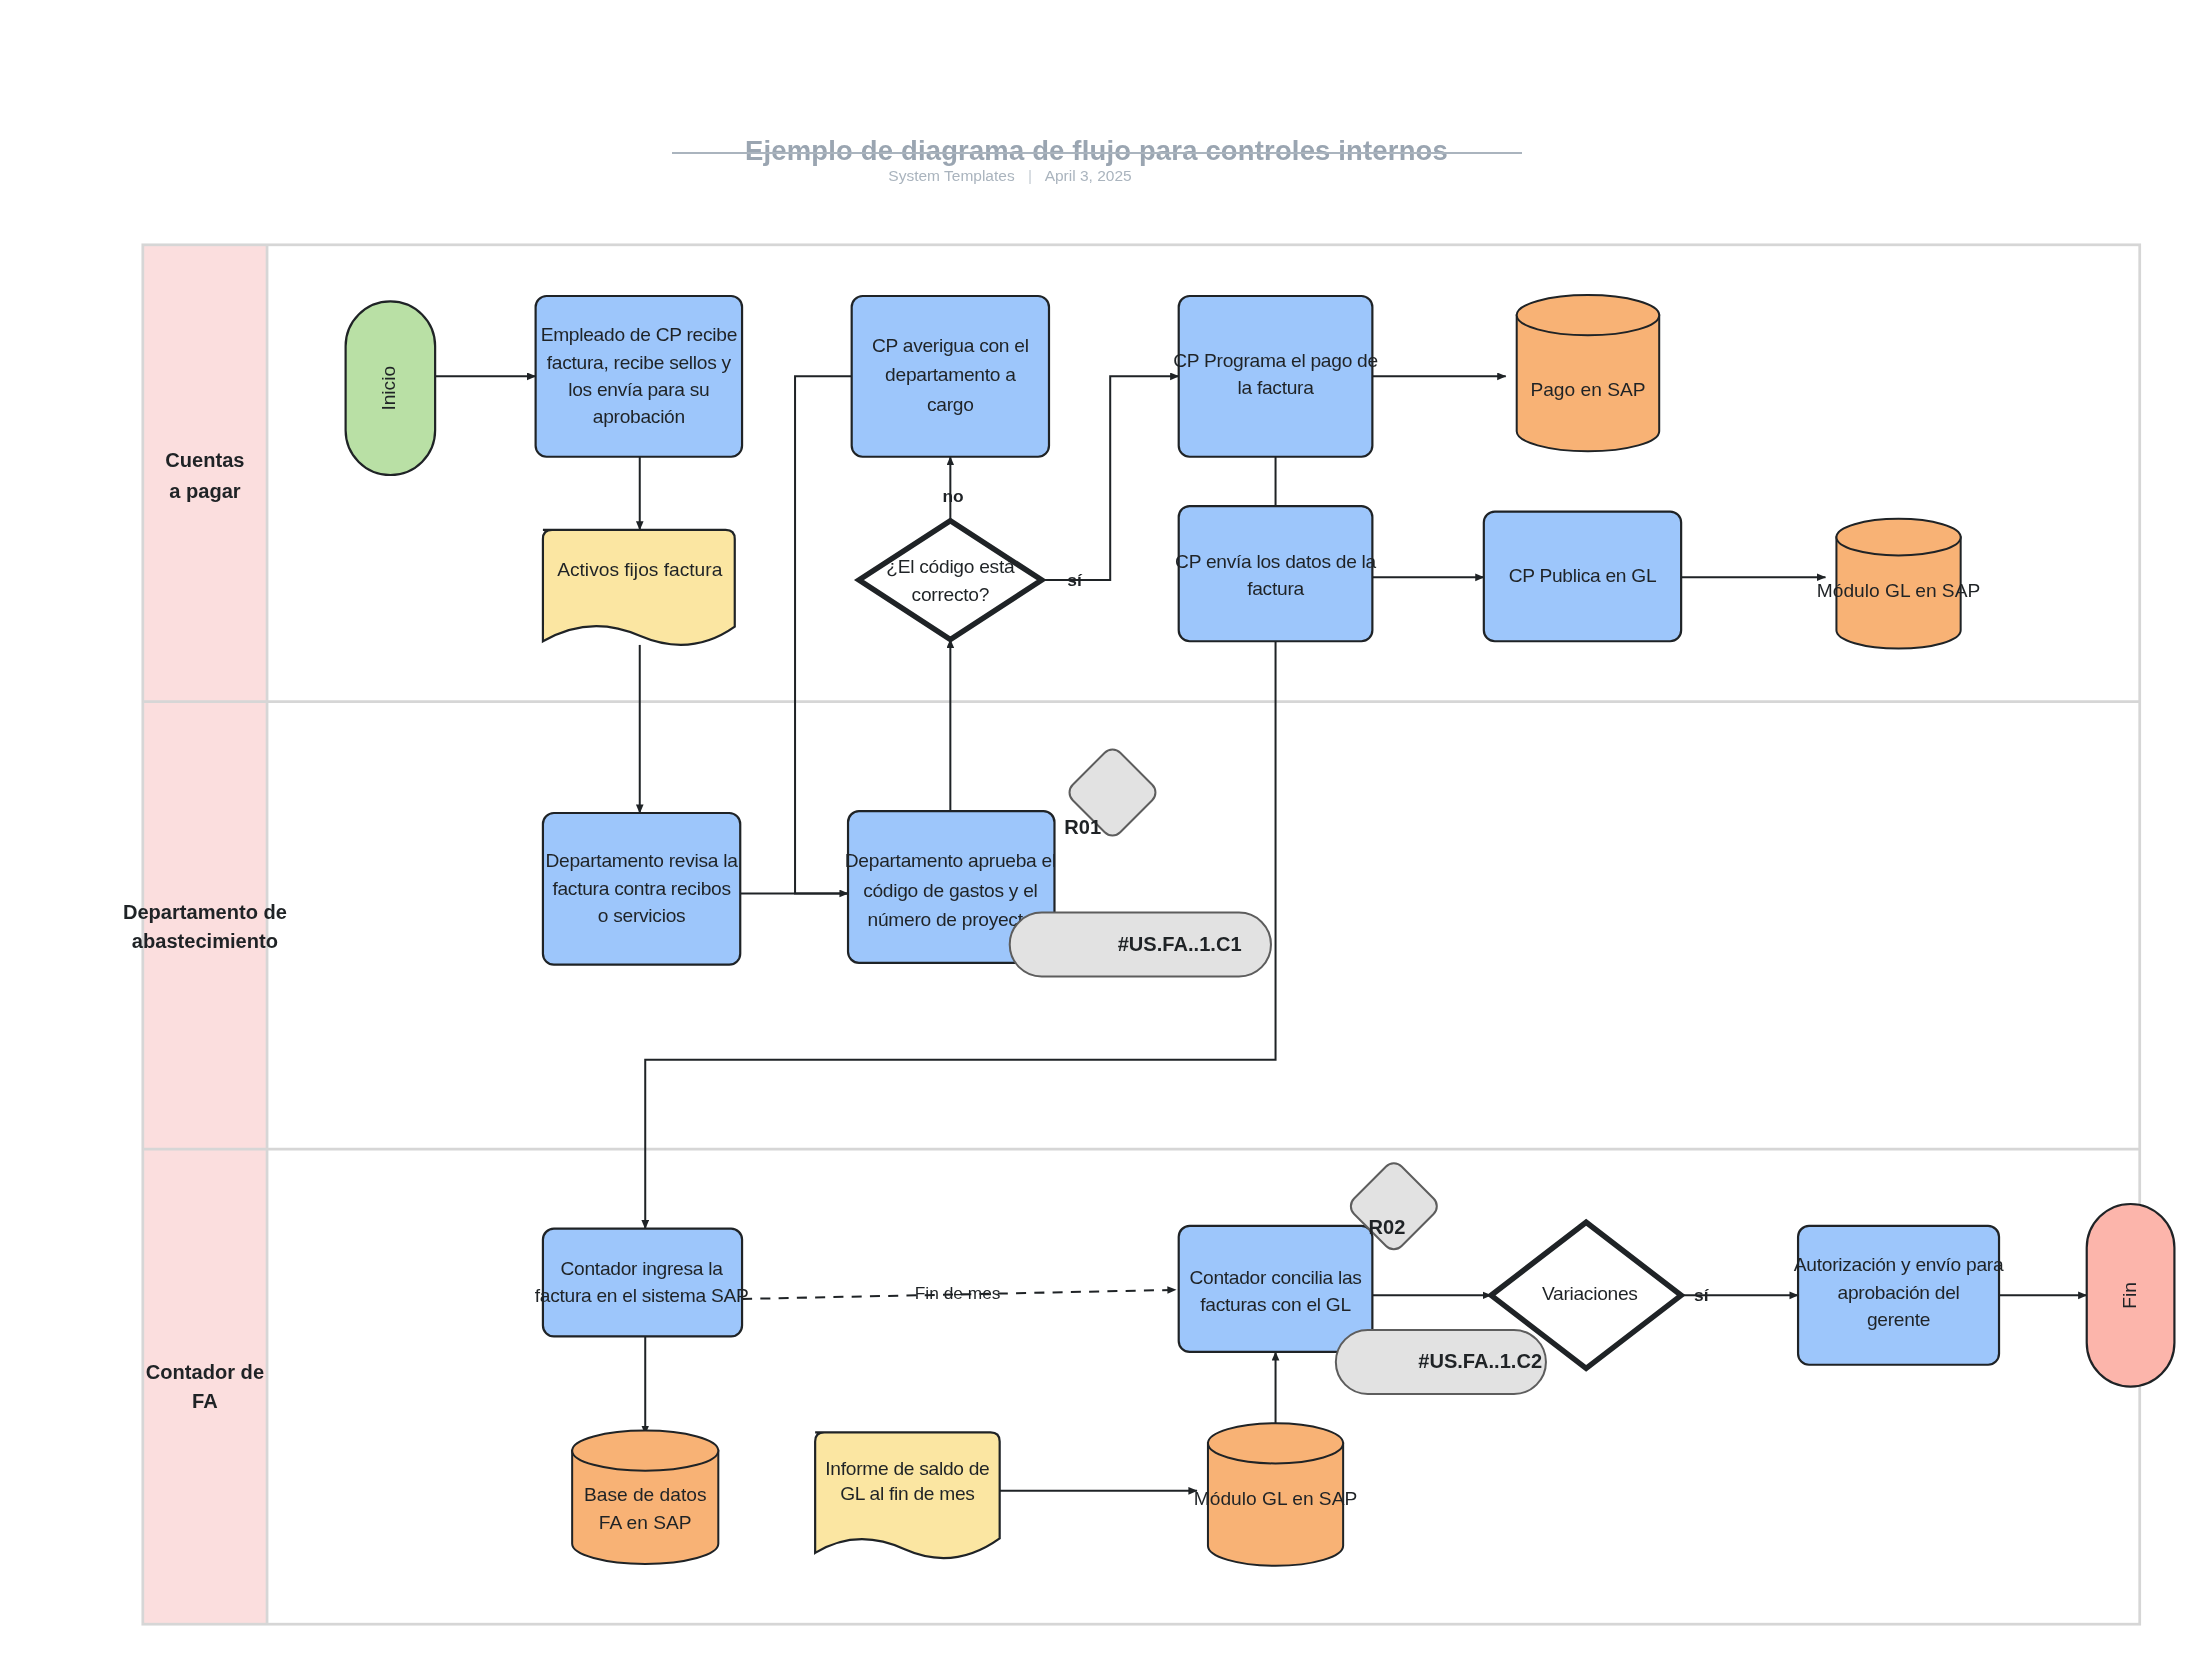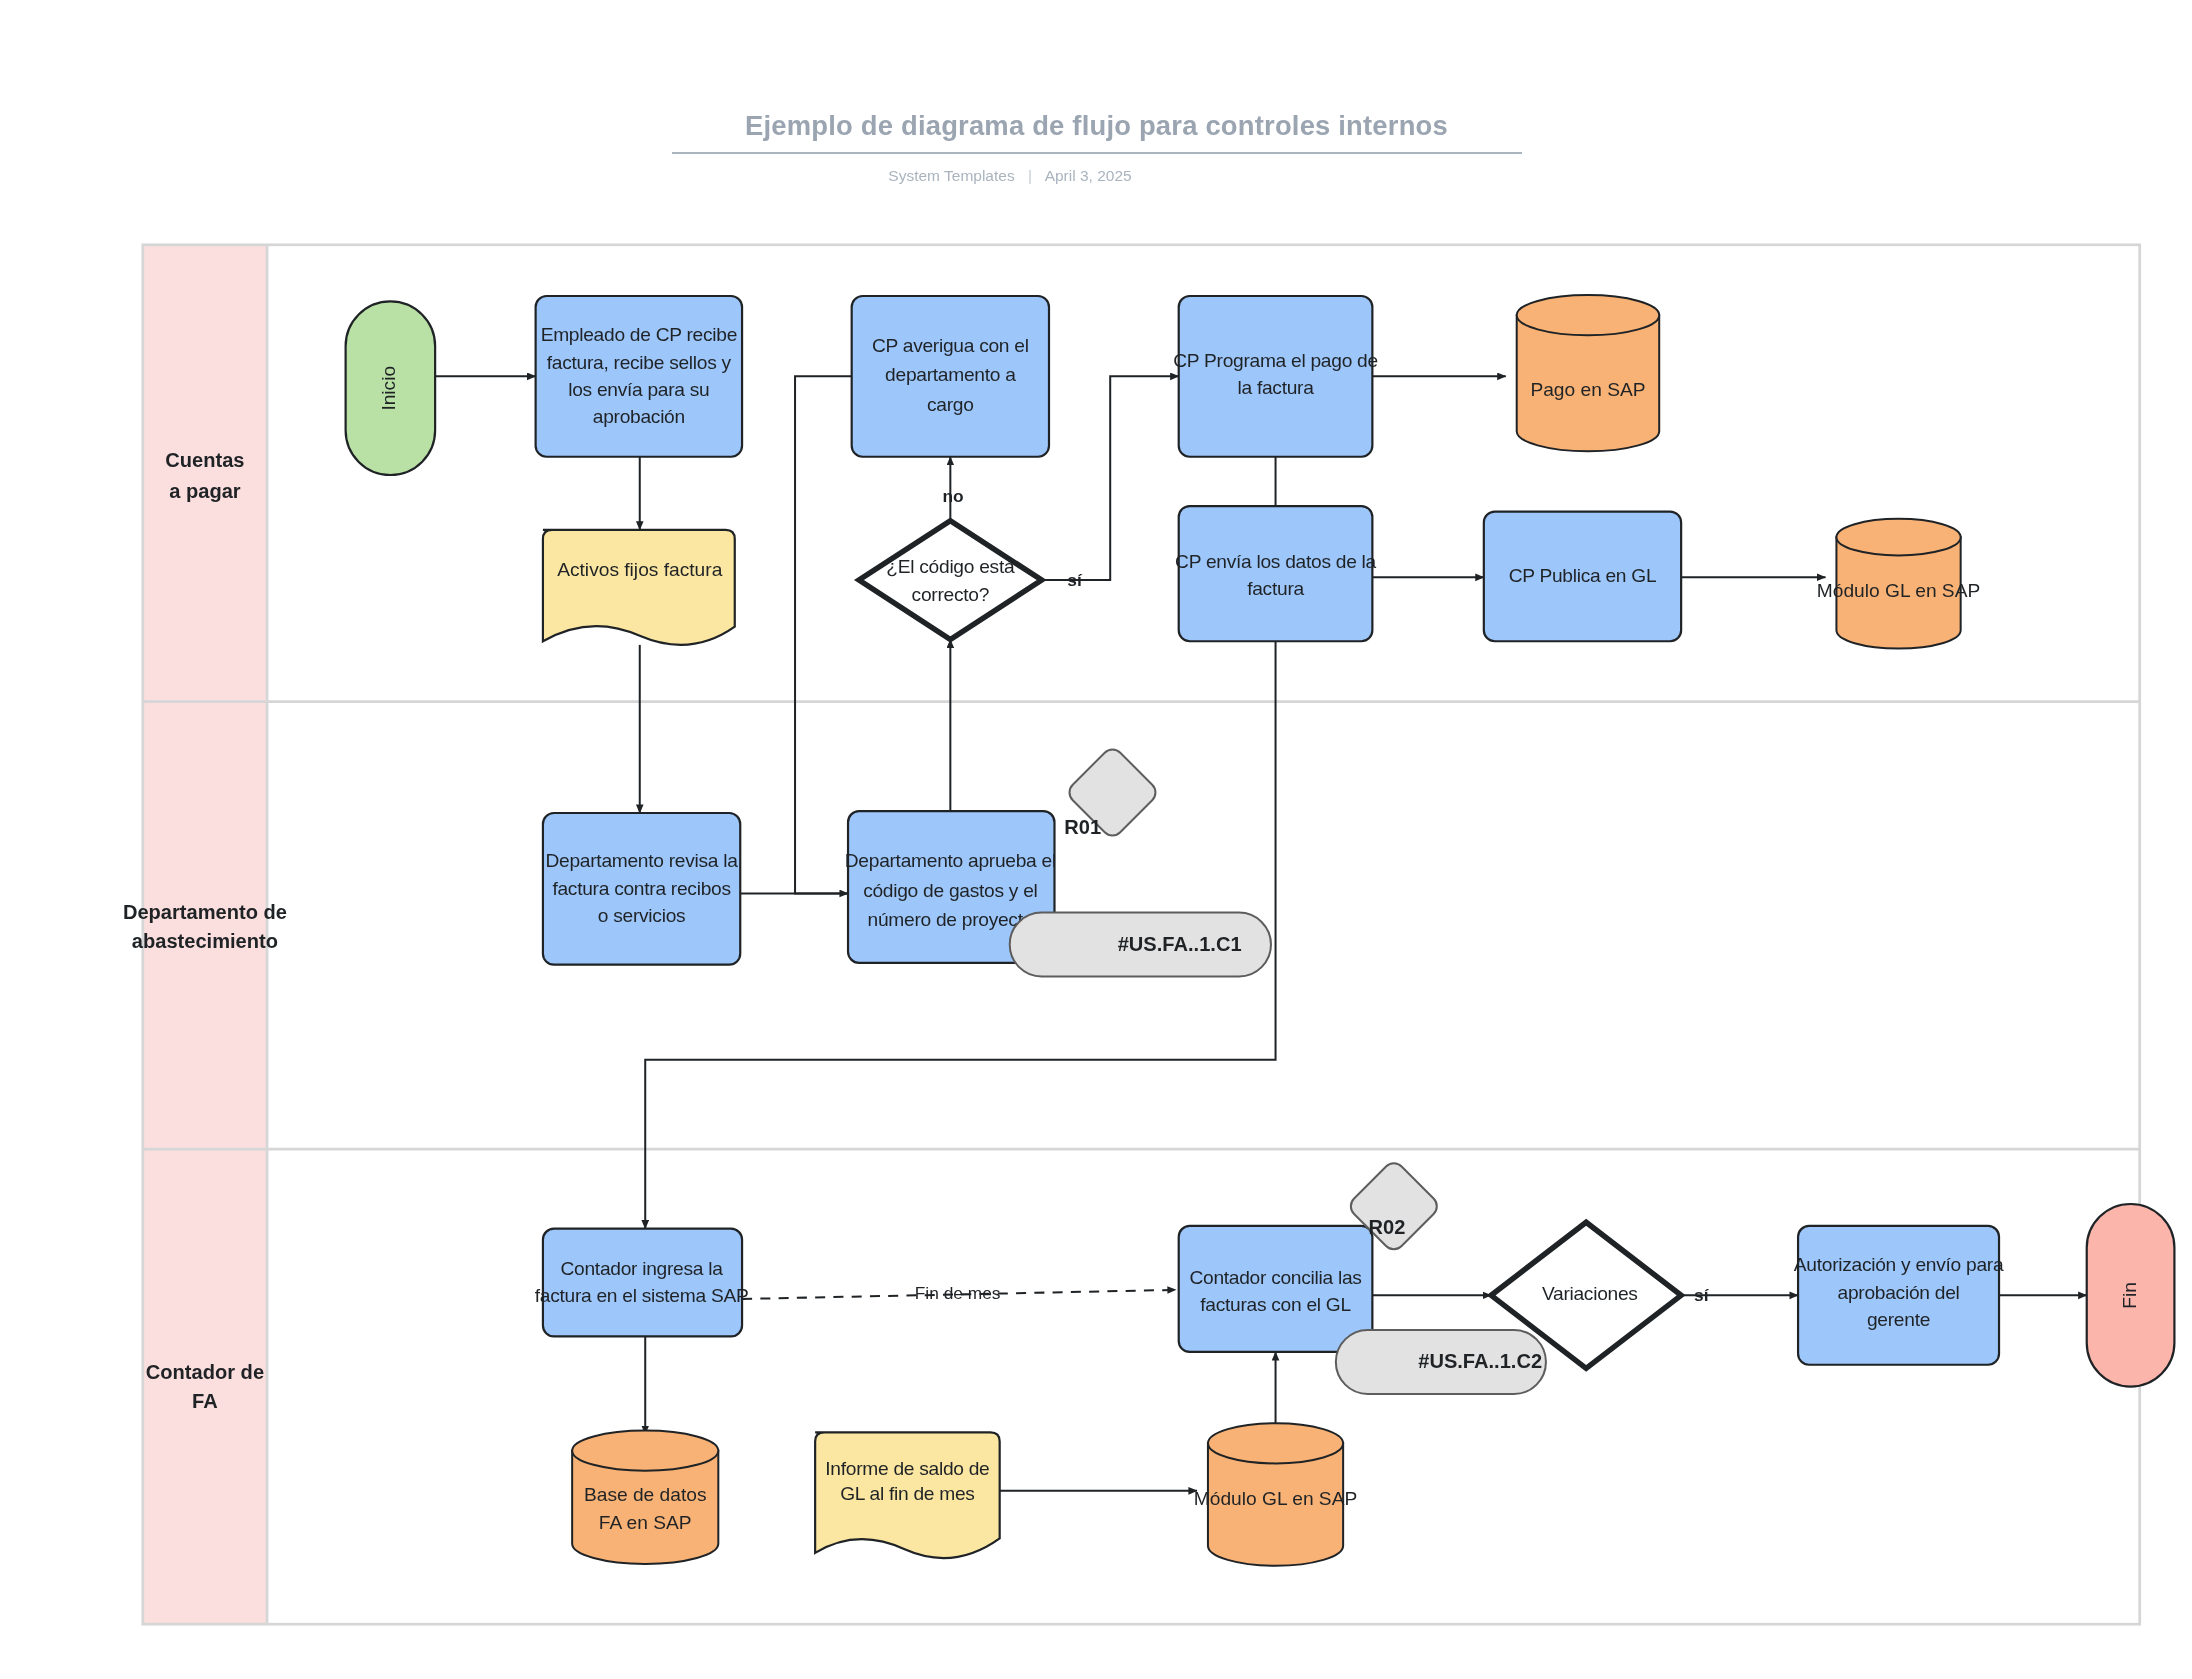--- a/index.html
+++ b/index.html
@@ -25,20 +25,21 @@
     width: 2193px;
     text-align: center;
   }
   .doc-title {
     font-size: 27.4px;
     font-weight: bold;
     color: #9aa5b1;
     letter-spacing: 0.2px;
     padding-bottom: 9.1px;
     display: inline-block;
+    margin-top: 25px;
   }
   .title-rule {
     position: absolute;
     left: 50%;
     transform: translateX(-50%);
     top: 42px;
     width: 850px;
     height: 1.8px;
     background: #aab4be;
   }

